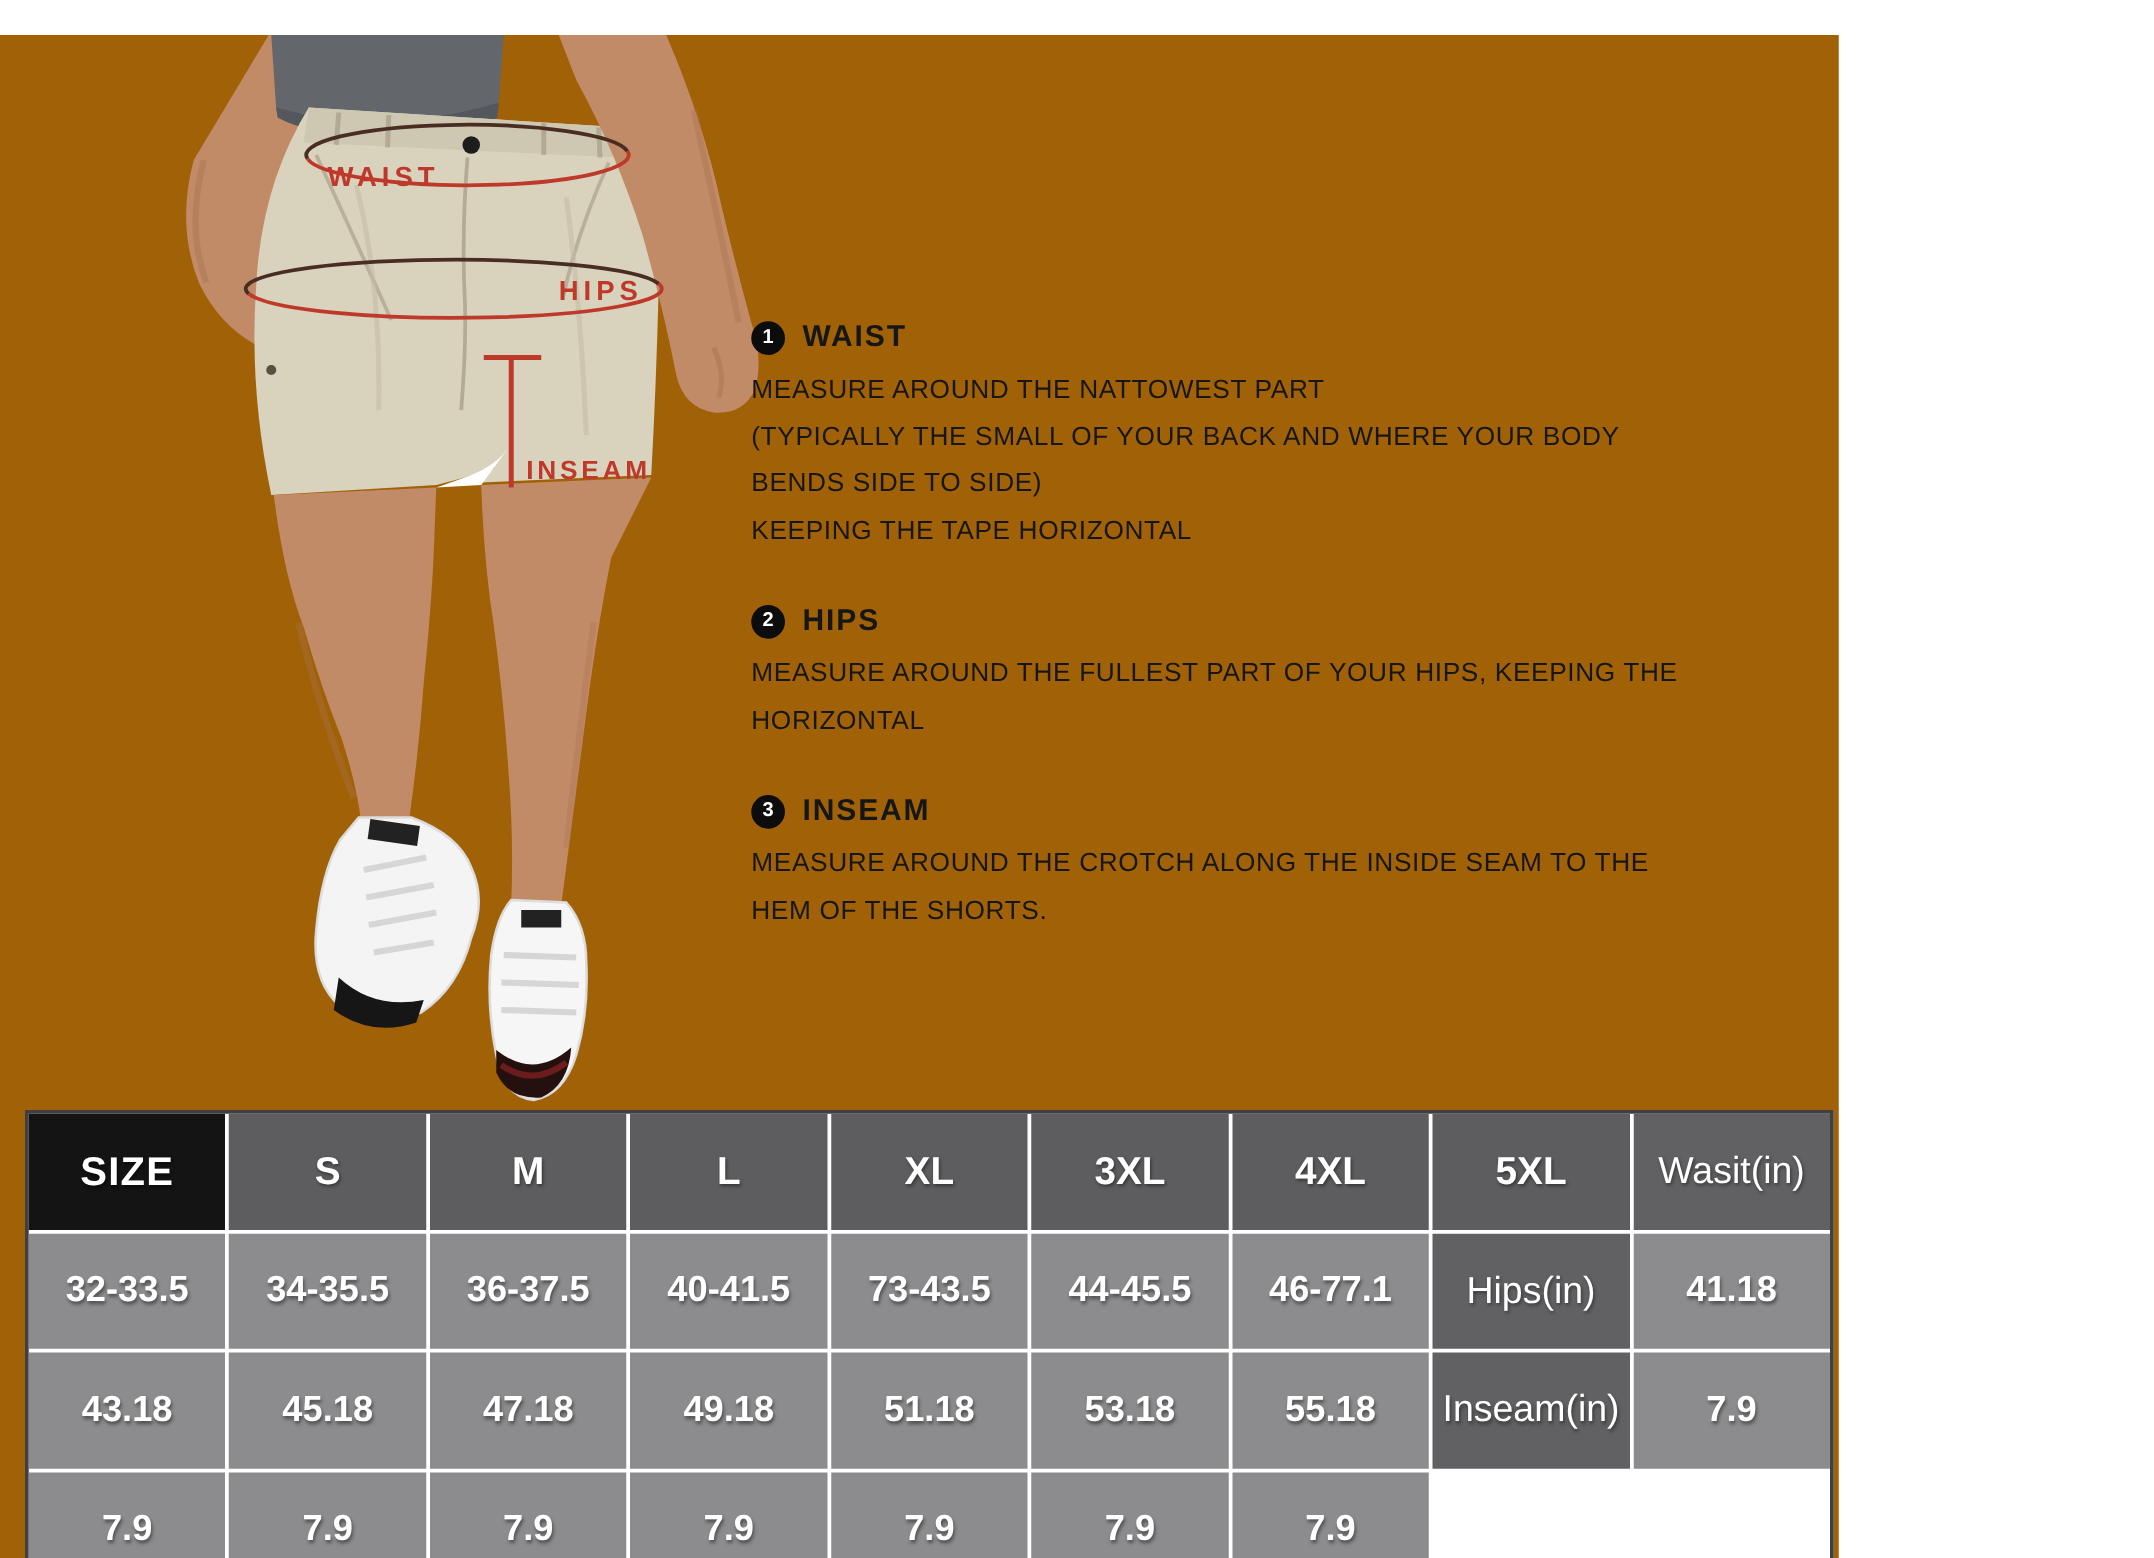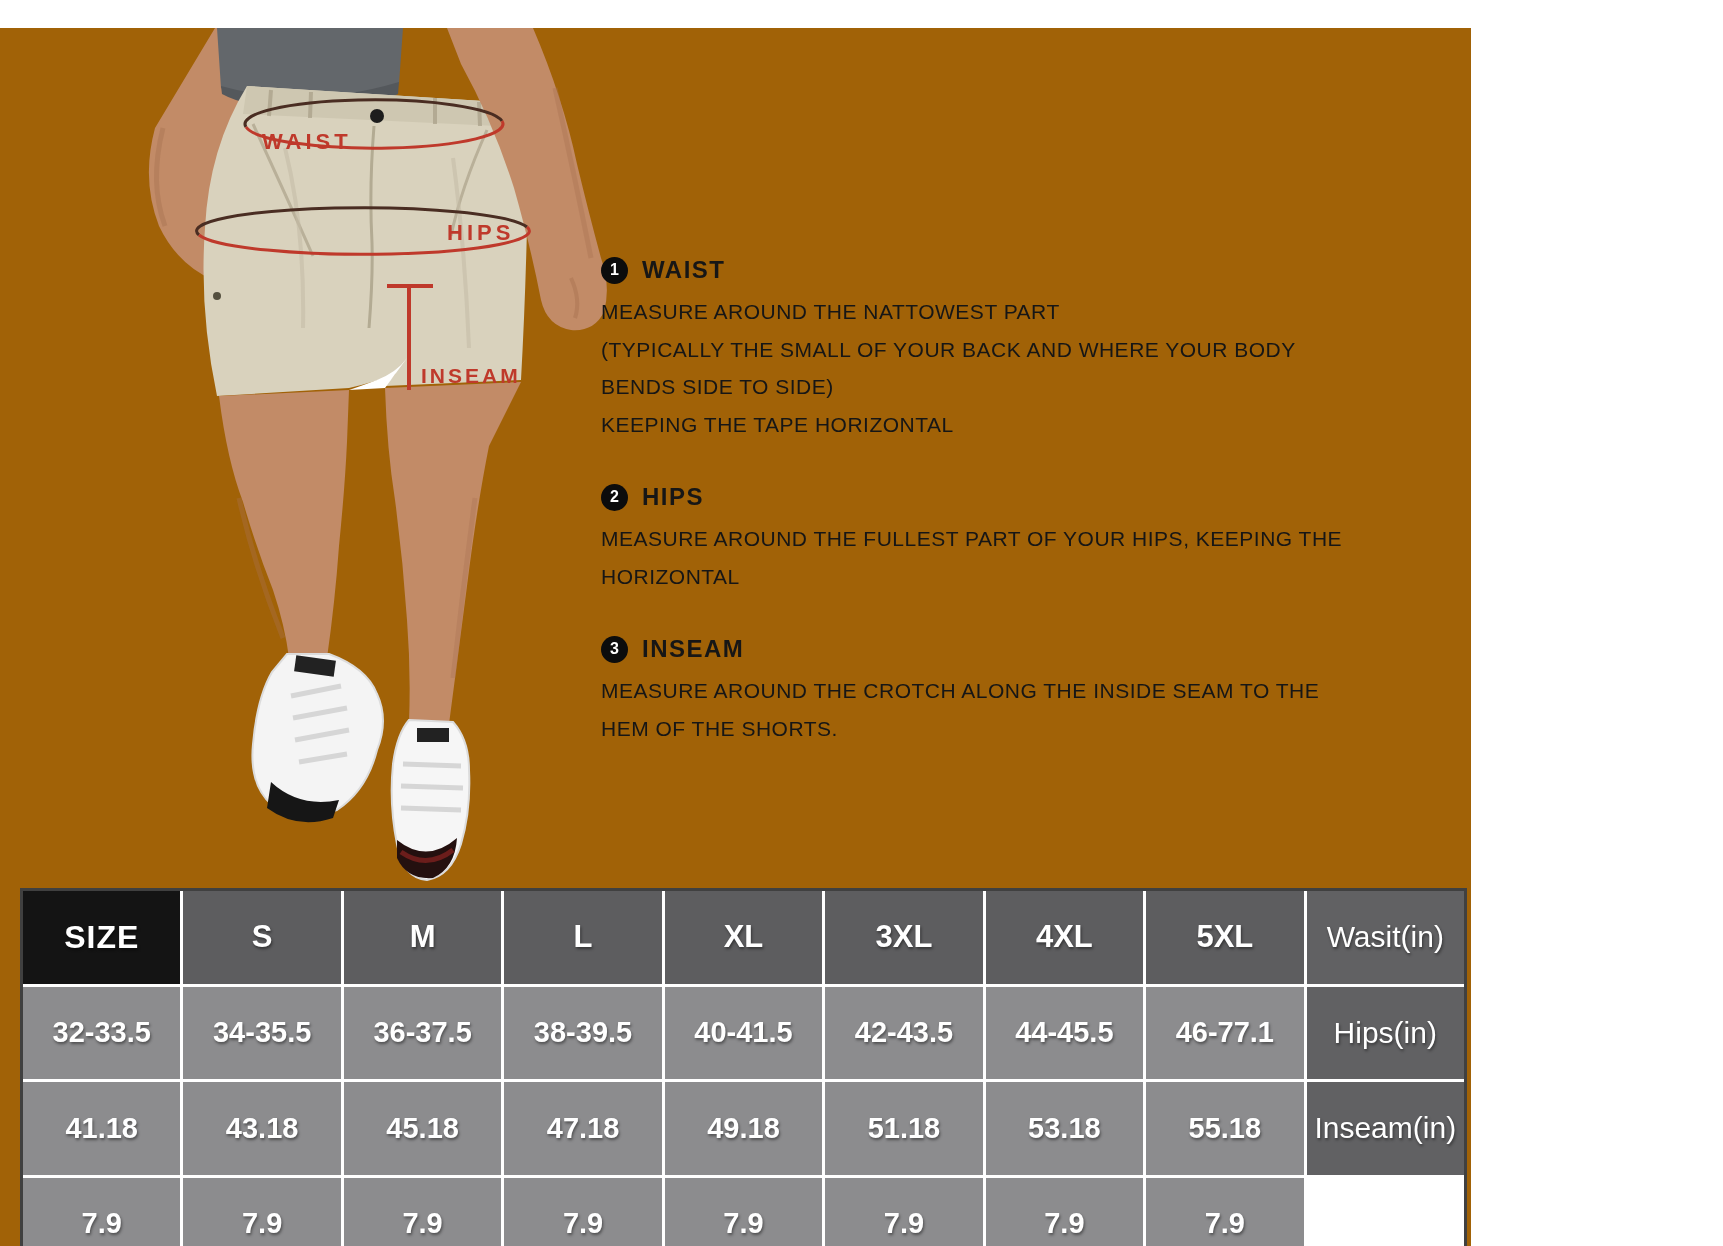--- a/index.html
+++ b/index.html
@@ -163,23 +163,22 @@
       <div class="cell head">M</div>
       <div class="cell head">L</div>
       <div class="cell head">XL</div>
       <div class="cell head">3XL</div>
       <div class="cell head">4XL</div>
       <div class="cell head">5XL</div>
       <div class="cell rowlabel">Wasit(in)</div>
       <div class="cell data">32-33.5</div>
       <div class="cell data">34-35.5</div>
       <div class="cell data">36-37.5</div>
-      <div class="cell data">38-39.5</div>
       <div class="cell data">40-41.5</div>
-      <div class="cell data">42-43.5</div>
+      <div class="cell data">73-43.5</div>
       <div class="cell data">44-45.5</div>
       <div class="cell data">46-77.1</div>
       <div class="cell rowlabel">Hips(in)</div>
       <div class="cell data">41.18</div>
       <div class="cell data">43.18</div>
       <div class="cell data">45.18</div>
       <div class="cell data">47.18</div>
       <div class="cell data">49.18</div>
       <div class="cell data">51.18</div>
       <div class="cell data">53.18</div>

